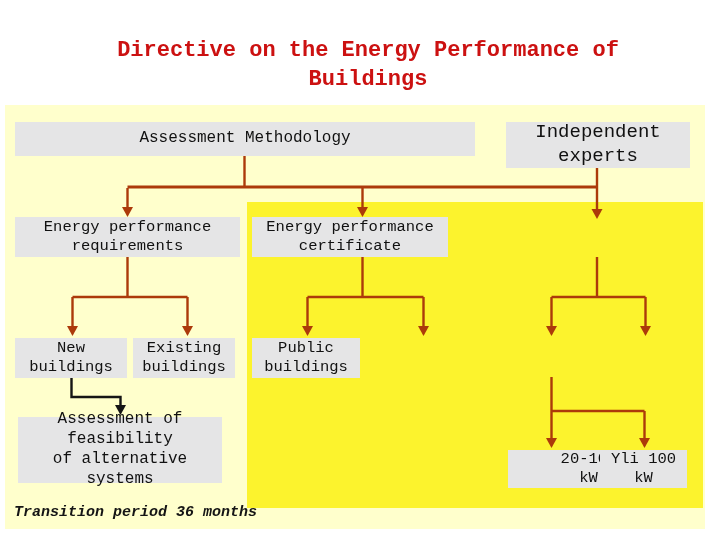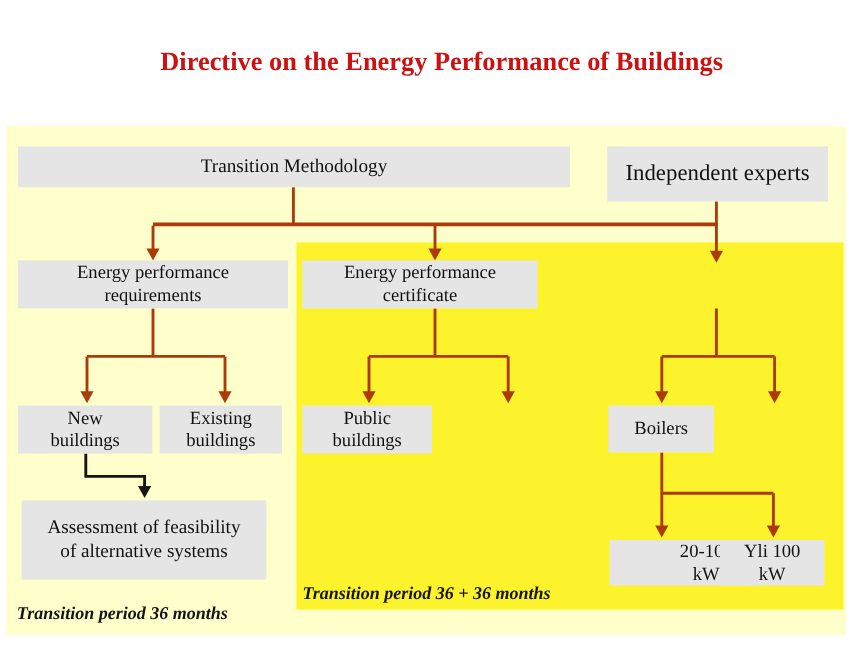--- a/index.html
+++ b/index.html
@@ -1,18 +1,18 @@
 <!DOCTYPE html>
 <html style="--title-red: #CC1111; --arrow-brown: #AC3A0A; --panel-yellow: #FFFFCC; --highlight-yellow: #FCF32D; --box-gray: #E5E5E6; --text-dark: #151515; --black-arrow: #151515;"><head>
 <meta charset="utf-8">
 <style>
   html,body{margin:0;padding:0;background:#ffffff;}
   #slide{
     position:relative;width:720px;height:540px;overflow:hidden;
-    background:#ffffff;font-family:Liberation Serif, serif;
+    background:#ffffff;font-family:Liberation Mono, monospace;
   }
   #title{
     position:absolute;left:100px;top:36px;width:536px;
     text-align:center;font-size:22px;font-weight:bold;line-height:1.32;
     color:var(--title-red);
   }
   #panel{
     position:absolute;left:5px;top:105px;width:700px;height:424px;
     background:var(--panel-yellow);
   }
@@ -79,50 +79,48 @@
       <path class="ar" d="M551.5,377 L551.5,411 M551.5,411 L644.5,411 M551.5,411 L551.5,439 M644.5,411 L644.5,439"></path>
       <polygon class="ah" points="546,438 557,438 551.5,448"></polygon>
       <polygon class="ah" points="639,438 650,438 644.5,448"></polygon>
     </g>
     <g>
       <path class="bk" d="M71.5,378 L71.5,397 L120.5,397 L120.5,406"></path>
       <polygon class="bh" points="115,405 126,405 120.5,415"></polygon>
     </g>
   </svg>
 
-  <div class="node" style="left:15px;top:122px;width:460px;height:34px;font-size:16px;">Transition Methodology</div>
+  <div class="node" style="left:15px;top:122px;width:460px;height:34px;font-size:16px;">Assessment Methodology</div>
 
   <div class="node" style="left:506px;top:122px;width:184px;height:46px;font-size:19px;">Independent experts</div>
 
   <div class="node" style="left:15px;top:217px;width:225px;height:40px;">Energy performance
 requirements</div>
 
   <div class="node" style="left:252px;top:217px;width:196px;height:40px;">Energy performance
 certificate</div>
 
 
   <div class="node" style="left:15px;top:338px;width:112px;height:40px;">New
 buildings</div>
 
   <div class="node" style="left:133px;top:338px;width:102px;height:40px;">Existing
 buildings</div>
 
   <div class="node" style="left:252px;top:338px;width:108px;height:40px;">Public
 buildings</div>
 
 
-  <div class="node" style="left:507px;top:338px;width:88px;height:39px;">Boilers</div>
 
 
   <div class="node" style="left:18px;top:417px;width:204px;height:66px;font-size:16px;">Assessment of feasibility
 of alternative systems</div>
 
   <div class="node" style="left:508px;top:450px;width:87px;height:38px;padding-left:37px;">20-100
 kW</div>
 
   <div class="node" style="left:600px;top:450px;width:87px;height:38px;">Yli 100
 kW</div>
 
   <div class="caption" style="left:14px;top:504px;">Transition period 36 months</div>
 
-  <div class="caption" style="left:252px;top:487px;">Transition period 36 + 36 months</div>
 
 </div>
 
 </body></html>

